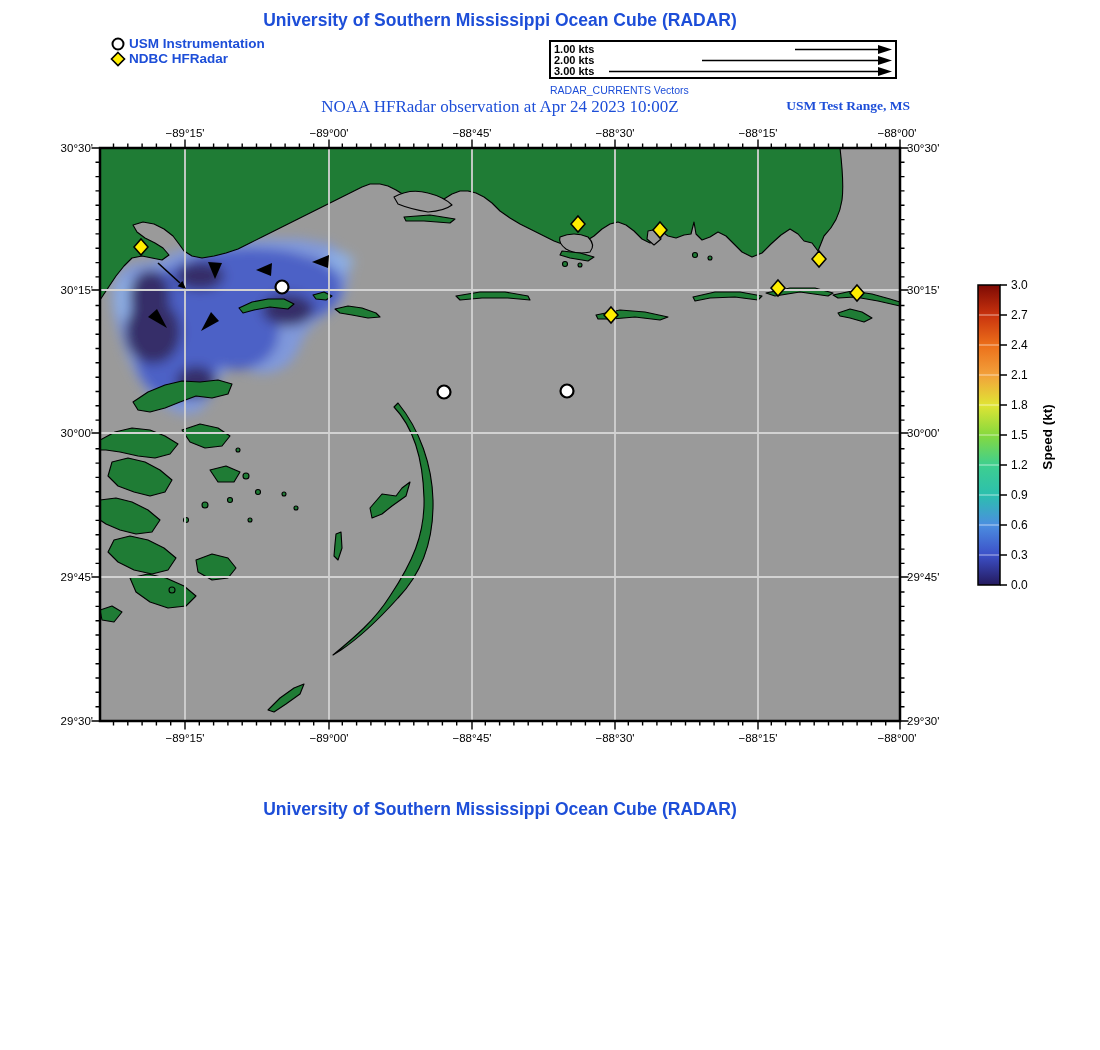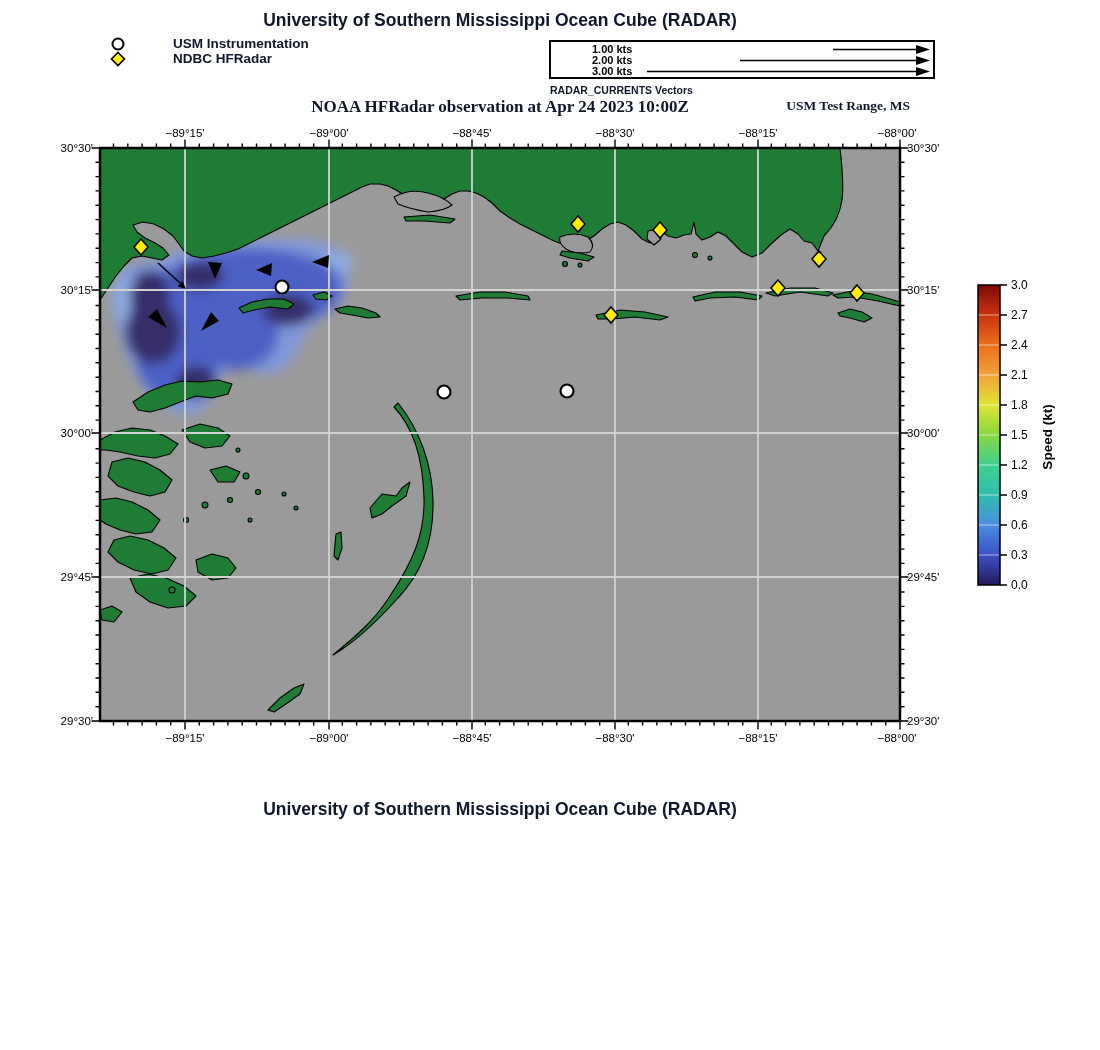--- a/index.html
+++ b/index.html
@@ -1,27 +1,27 @@
 <!DOCTYPE html>
 <html><head>
 <meta charset="utf-8">
 <style>
   html,body{margin:0;padding:0;background:#ffffff;}
   .page{position:relative;width:1100px;height:1050px;background:#ffffff;overflow:hidden;
-        font-family:"Liberation Sans", sans-serif;color:#0f172a;}
+        font-family:"Liberation Sans", sans-serif;color:#1d4ed8;}
   .abs{position:absolute;}
   .main-title{left:0;top:10px;width:1000px;text-align:center;font-size:17.5px;font-weight:bold;}
   .bottom-title{left:0;top:799px;width:1000px;text-align:center;font-size:17.5px;font-weight:bold;}
   .legend{left:110px;top:36px;}
-  .legend-row{display:flex;height:15px;gap:44px;}
+  .legend-row{display:flex;height:15px;}
   .legend-row span{font-size:13.5px;font-weight:bold;margin-left:3px;}
-  .vector-box{left:549px;top:40px;width:344px;height:35px;border:2px solid #000;background:#fff;padding-left:38px;}
-  .vector-caption{left:550px;top:84px;font-size:10.5px;font-weight:bold;text-align:center;}
+  .vector-box{left:549px;top:40px;width:344px;height:35px;border:2px solid #000;background:#fff;}
+  .vector-caption{left:550px;top:84px;font-size:10.5px;font-weight:normal;text-align:center;}
   .subtitle{left:0;top:97px;width:1000px;text-align:center;
-            font-family:"Liberation Serif", serif;font-size:17px;font-weight:bold;}
+            font-family:"Liberation Serif", serif;font-size:17px;font-weight:normal;}
   .region-label{left:740px;top:98px;width:170px;text-align:right;
             font-family:"Liberation Serif", serif;font-size:13.5px;font-weight:bold;}
   svg text{font-family:"Liberation Sans", sans-serif;}
 </style>
 </head>
 <body>
 
 <div class="page">
 
   <div class="abs main-title">University of Southern Mississippi Ocean Cube (RADAR)</div>

